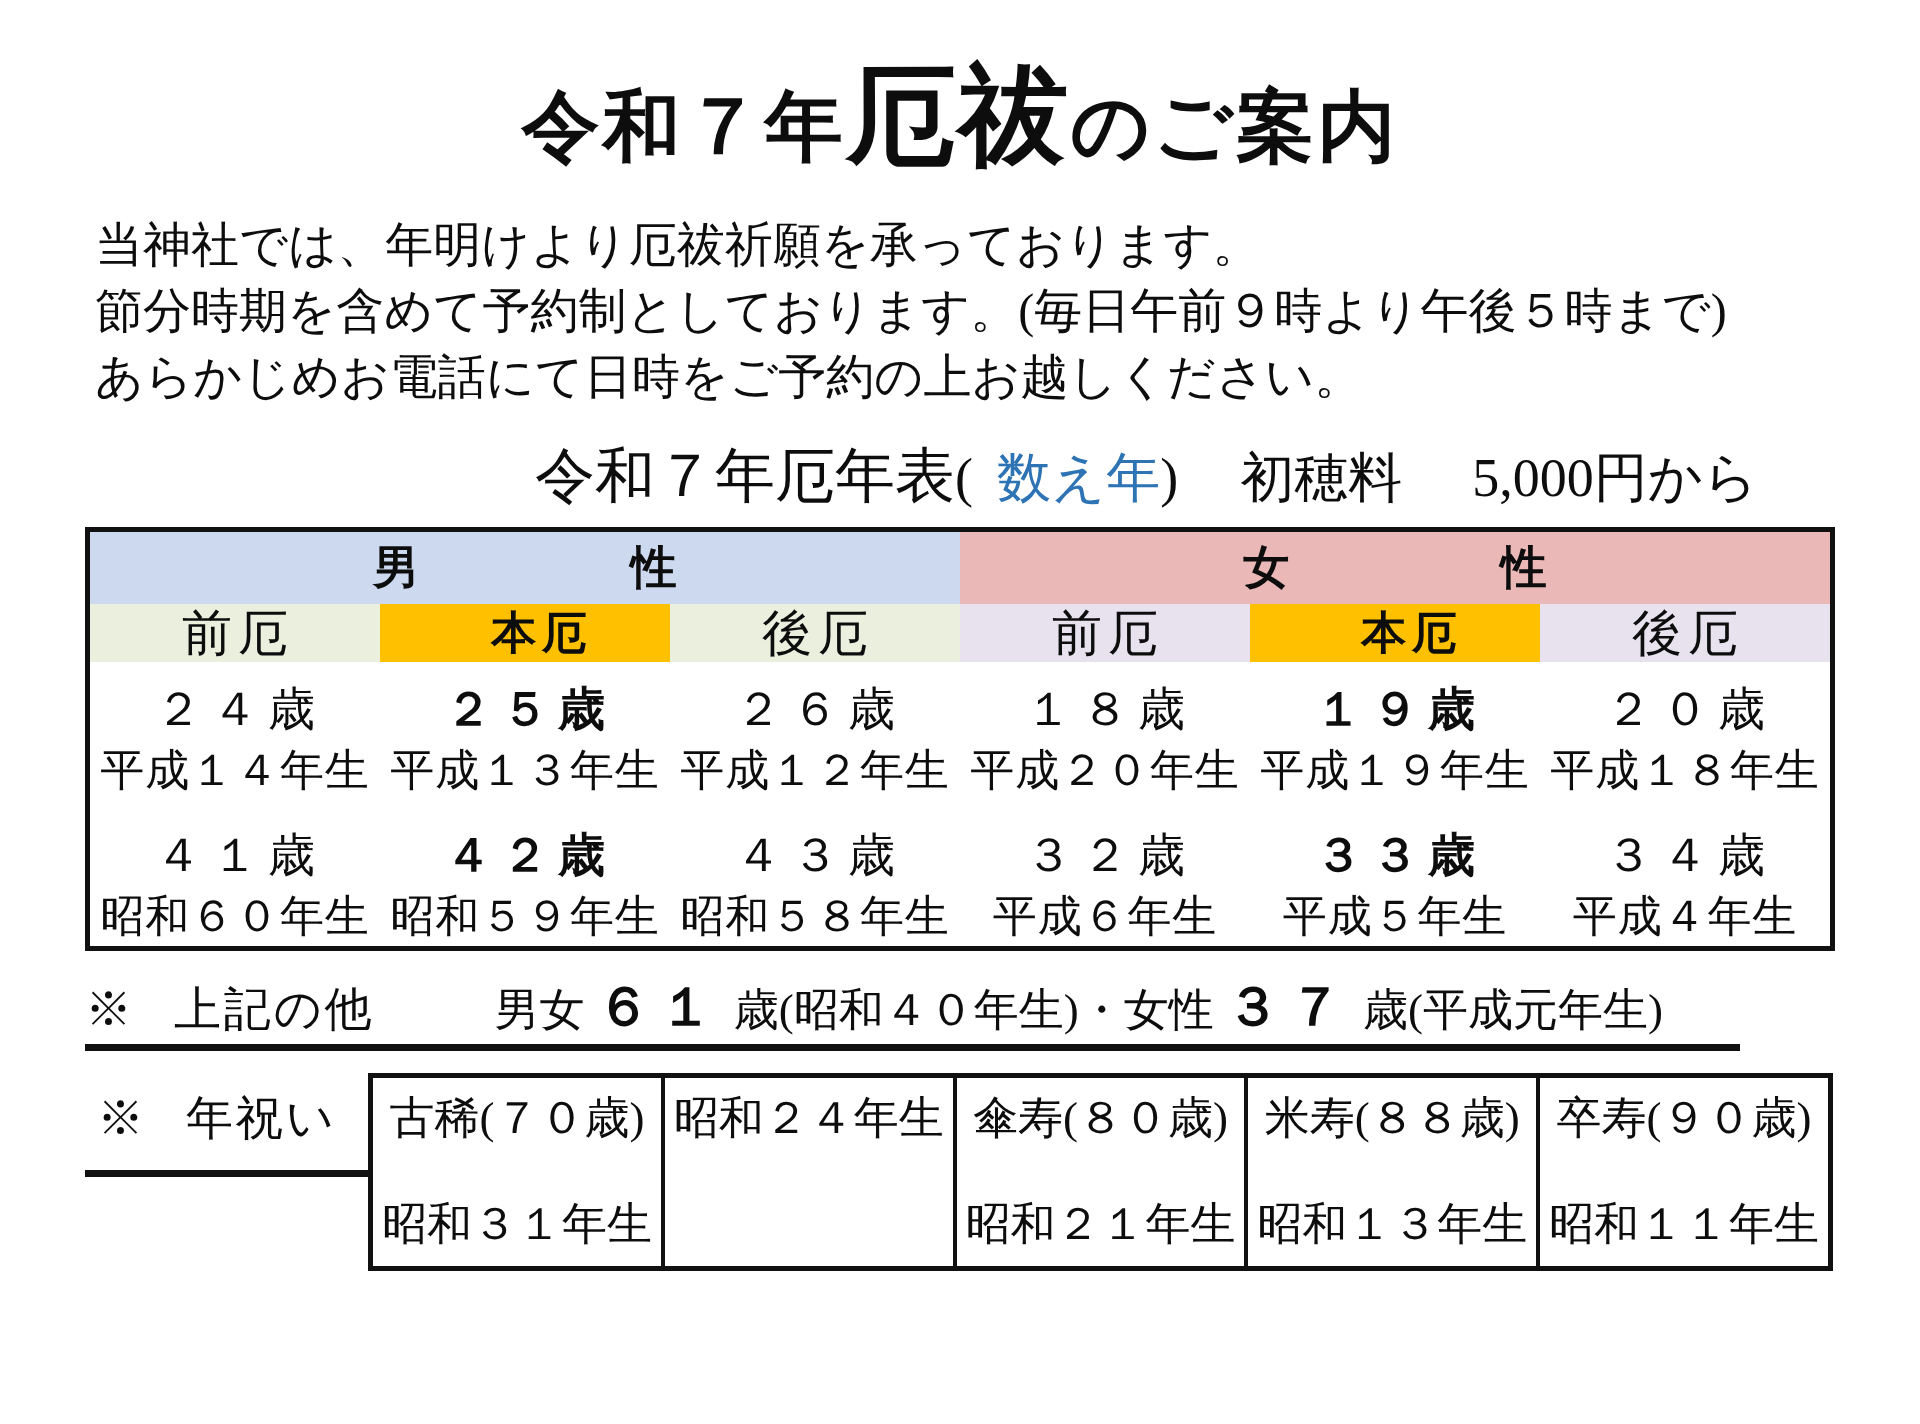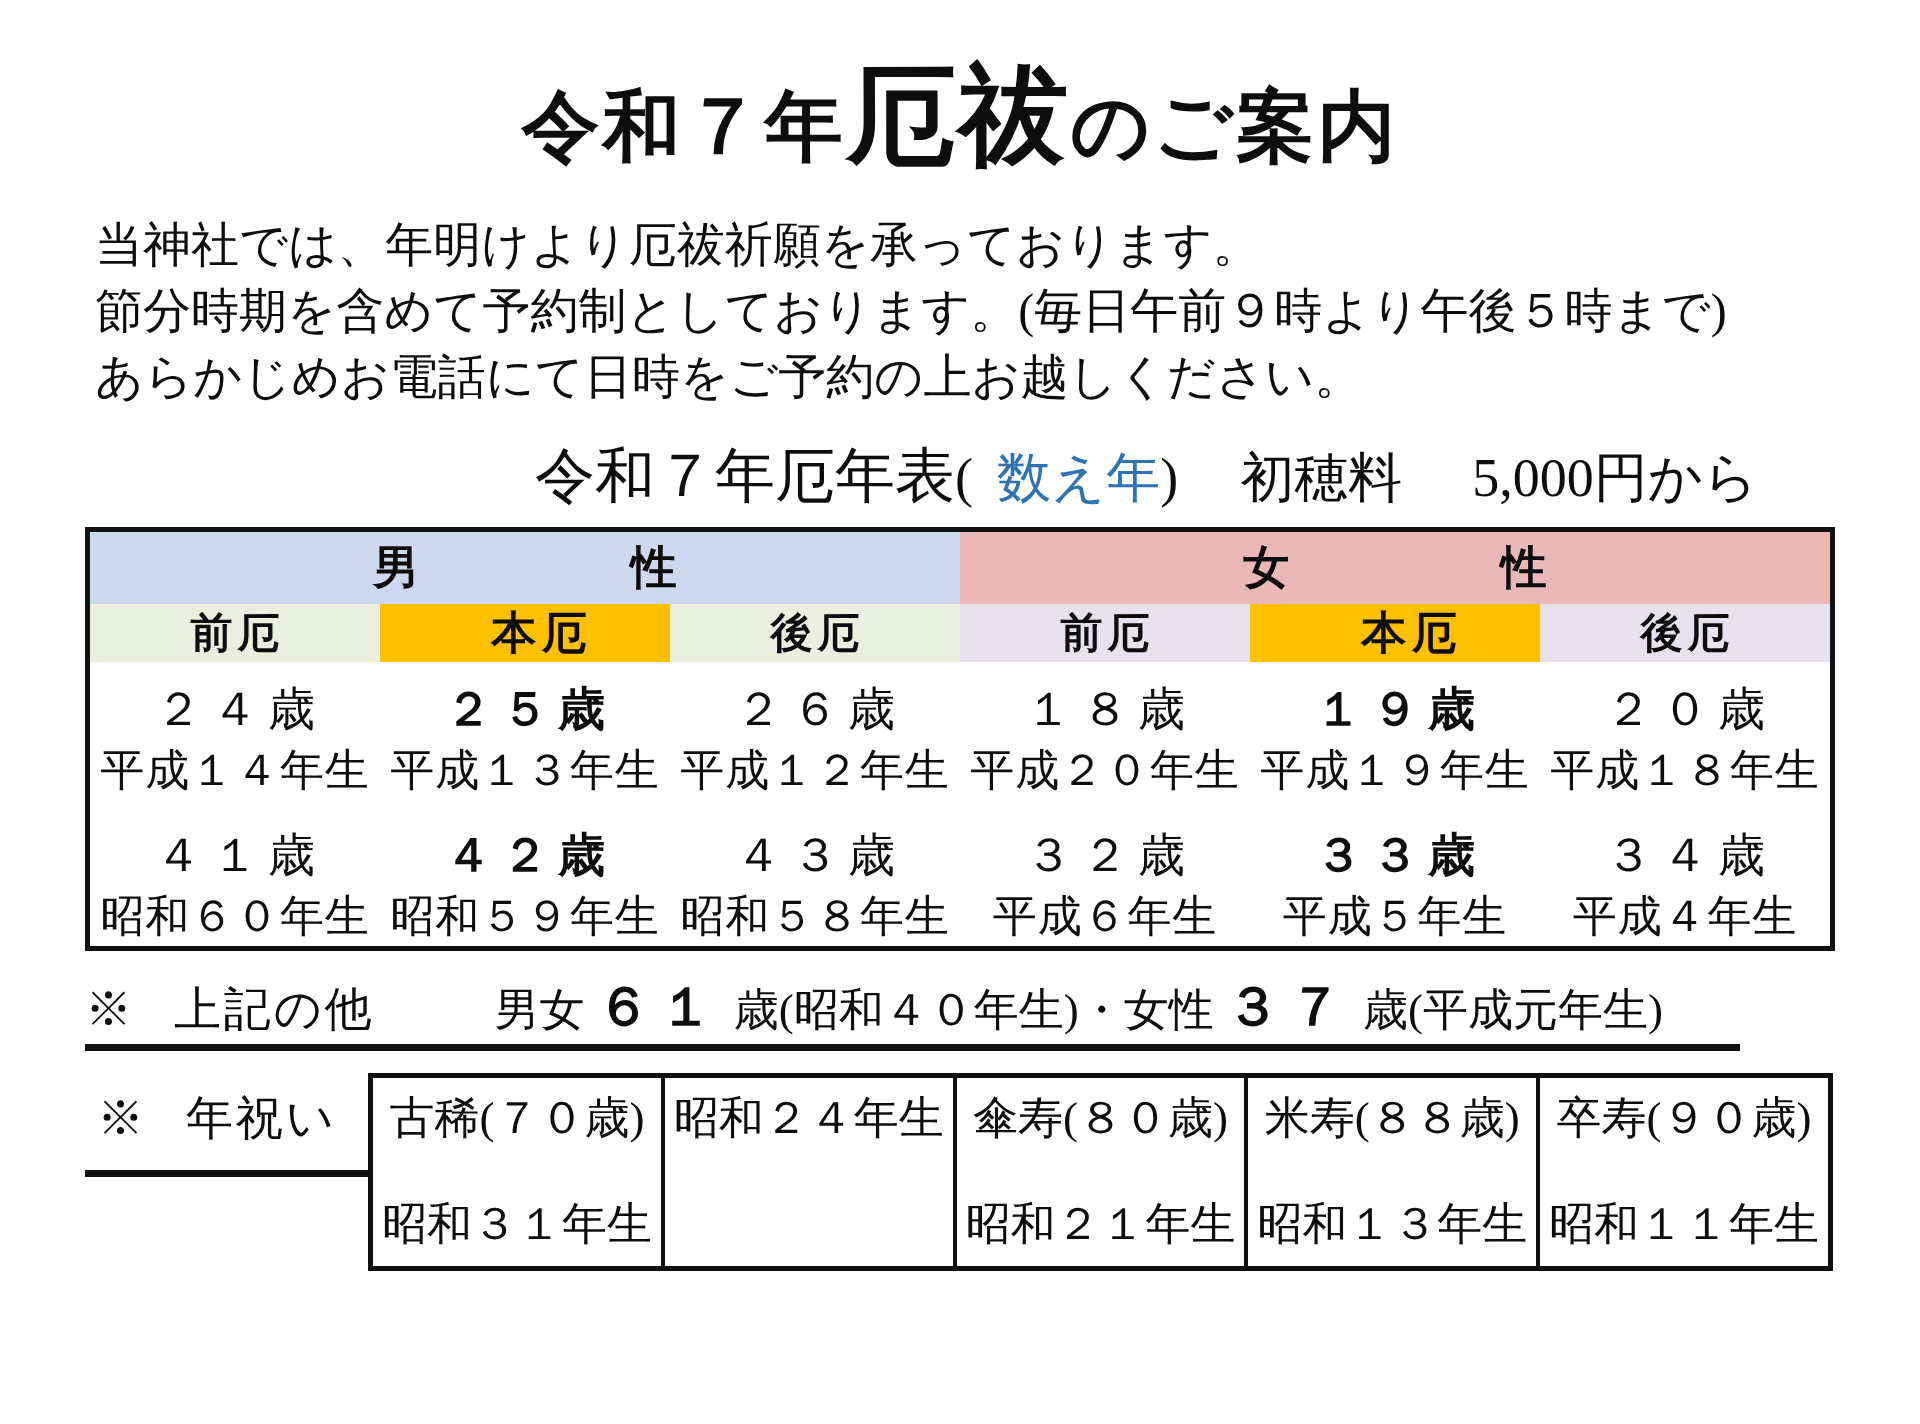--- a/index.html
+++ b/index.html
@@ -35,21 +35,21 @@
 
   
   .yaku-table{margin:6px 0 0 85px;width:1750px;display:grid;
     grid-template-columns:repeat(6,1fr);
     grid-template-rows:72px 58px 146px 138px;
     background:var(--border);padding:5px;}
   .gcell{background:#ffffff;}
   .gender{grid-column:span 3;text-align:center;font-size:46px;line-height:72px;letter-spacing:4.6em;text-indent:4.6em;font-weight:600;}
   .male-h{background:var(--male-header-bg);}
   .female-h{background:var(--female-header-bg);}
-  .sub{text-align:center;font-size:42px;line-height:58px;letter-spacing:0.12em;text-indent:0.12em;font-weight:bold;}
+  .sub{text-align:center;font-size:50px;line-height:58px;letter-spacing:0.12em;text-indent:0.12em;}
   .male-sub{background:var(--male-sub-bg);}
   .female-sub{background:var(--female-sub-bg);}
   .hon{background:var(--honyaku-bg);font-weight:bold;font-size:45px;padding-left:28px;}
   .dcell{display:flex;flex-direction:column;justify-content:space-between;align-items:center;padding:16px 0 12px;}
   .age{font-size:47px;letter-spacing:0.2em;text-indent:0.2em;}
   .year{font-size:44px;letter-spacing:0.02em;}
   .emph .age{font-weight:bold;}
 
   
   .note{margin:20px 0 0 85px;width:1655px;border-bottom:7px solid var(--border);

